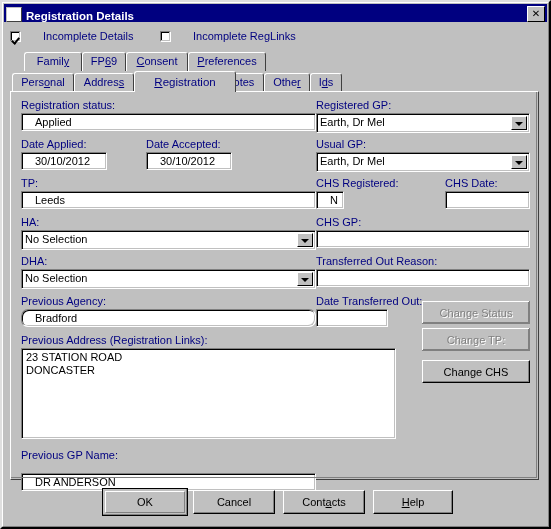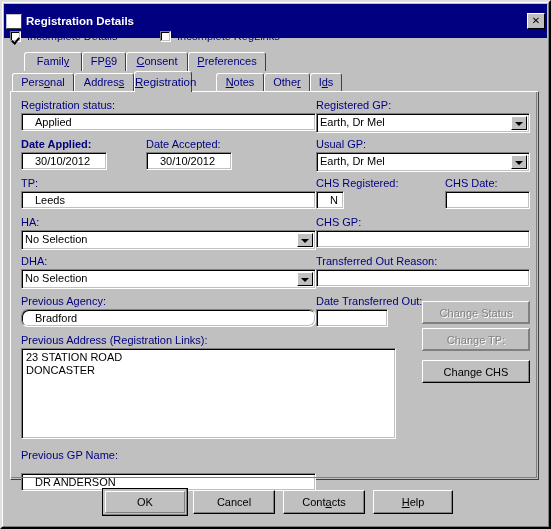--- a/index.html
+++ b/index.html
@@ -29,23 +29,23 @@
     position: absolute; left: 0; top: 0; right: 0; bottom: 0;
     border-top: 1px solid #ffffff;
     border-left: 1px solid #ffffff;
     border-right: 1px solid #808080;
     border-bottom: 1px solid #808080;
   }
 
   
   .titlebar {
     position: absolute; left: 2px; top: 2px;
-    width: 543px; height: 34px;
+    width: 543px; height: 18px;
     background: #000080;
-    display: flex; align-items: center;
+    display: flex; align-items: flex-end;
   }
   .title-icon {
     width: 14px; height: 13px;
     margin-left: 2px; margin-right: 4px;
     background: #ffffff;
     border-top: 1px solid #c0c0c0;
     border-left: 1px solid #c0c0c0;
     border-right: 1px solid #404040;
     border-bottom: 1px solid #404040;
     flex: none;
@@ -84,20 +84,21 @@
   
   .chk-row {
     position: absolute; left: 8px; top: 26px;
     width: 400px; height: 16px;
   }
   .chk {
     position: absolute;
     display: flex; align-items: center;
     height: 16px;
     cursor: default;
+    gap: 16px;
   }
   .chk-box {
     width: 11px; height: 11px;
     box-sizing: border-box;
     background: #ffffff;
     border-top: 1px solid #808080;
     border-left: 1px solid #808080;
     border-right: 1px solid #ffffff;
     border-bottom: 1px solid #ffffff;
     box-shadow: inset -1px -1px 0 #c0c0c0, inset 1px 1px 0 #000000;
@@ -346,32 +347,32 @@
   <div class="tabrow" style="left:22px; top:50px; width:500px;">
     <div class="tab" style="left:0px; width:58px;">Famil<u>y</u></div>
     <div class="tab" style="left:58px; width:44px;">FP<u>6</u>9</div>
     <div class="tab" style="left:102px; width:62px;"><u>C</u>onsent</div>
     <div class="tab" style="left:164px; width:78px;"><u>P</u>references</div>
   </div>
 
   <div class="tabrow" style="left:10px; top:71px; width:520px;">
     <div class="tab" style="left:0px; width:62px;">Pers<u>o</u>nal</div>
     <div class="tab" style="left:62px; width:60px;">Addres<u>s</u></div>
-    <div class="tab selected" style="left:122px; width:58px;"><u>R</u>egistration</div>
+    <div class="tab selected" style="left:122px; width:102px;"><u>R</u>egistration</div>
     <div class="tab" style="left:204px; width:48px;"><u>N</u>otes</div>
     <div class="tab" style="left:252px; width:46px;">Othe<u>r</u></div>
     <div class="tab" style="left:298px; width:32px;">I<u>d</u>s</div>
   </div>
 
   <div class="panel">
 
     <div class="lbl" style="left:10px; top:7px;">Registration status:</div>
     <div class="field" style="left:10px; top:21px; width:295px; height:18px;">Applied</div>
 
-    <div class="lbl" style="left:10px; top:46px;font-weight:bold;">Date Applied:</div>
+    <div class="lbl" style="left:10px; top:46px;">Date Applied:</div>
     <div class="field" style="left:10px; top:60px; width:86px; height:18px;">30/10/2012</div>
 
     <div class="lbl" style="left:135px; top:46px;">Date Accepted:</div>
     <div class="field" style="left:135px; top:60px; width:86px; height:18px;">30/10/2012</div>
 
     <div class="lbl" style="left:10px; top:85px;">TP:</div>
     <div class="field" style="left:10px; top:99px; width:295px; height:18px;">Leeds</div>
 
     <div class="lbl" style="left:10px; top:124px;">HA:</div>
     <div class="combo" style="left:10px; top:138px; width:295px; height:20px;">

